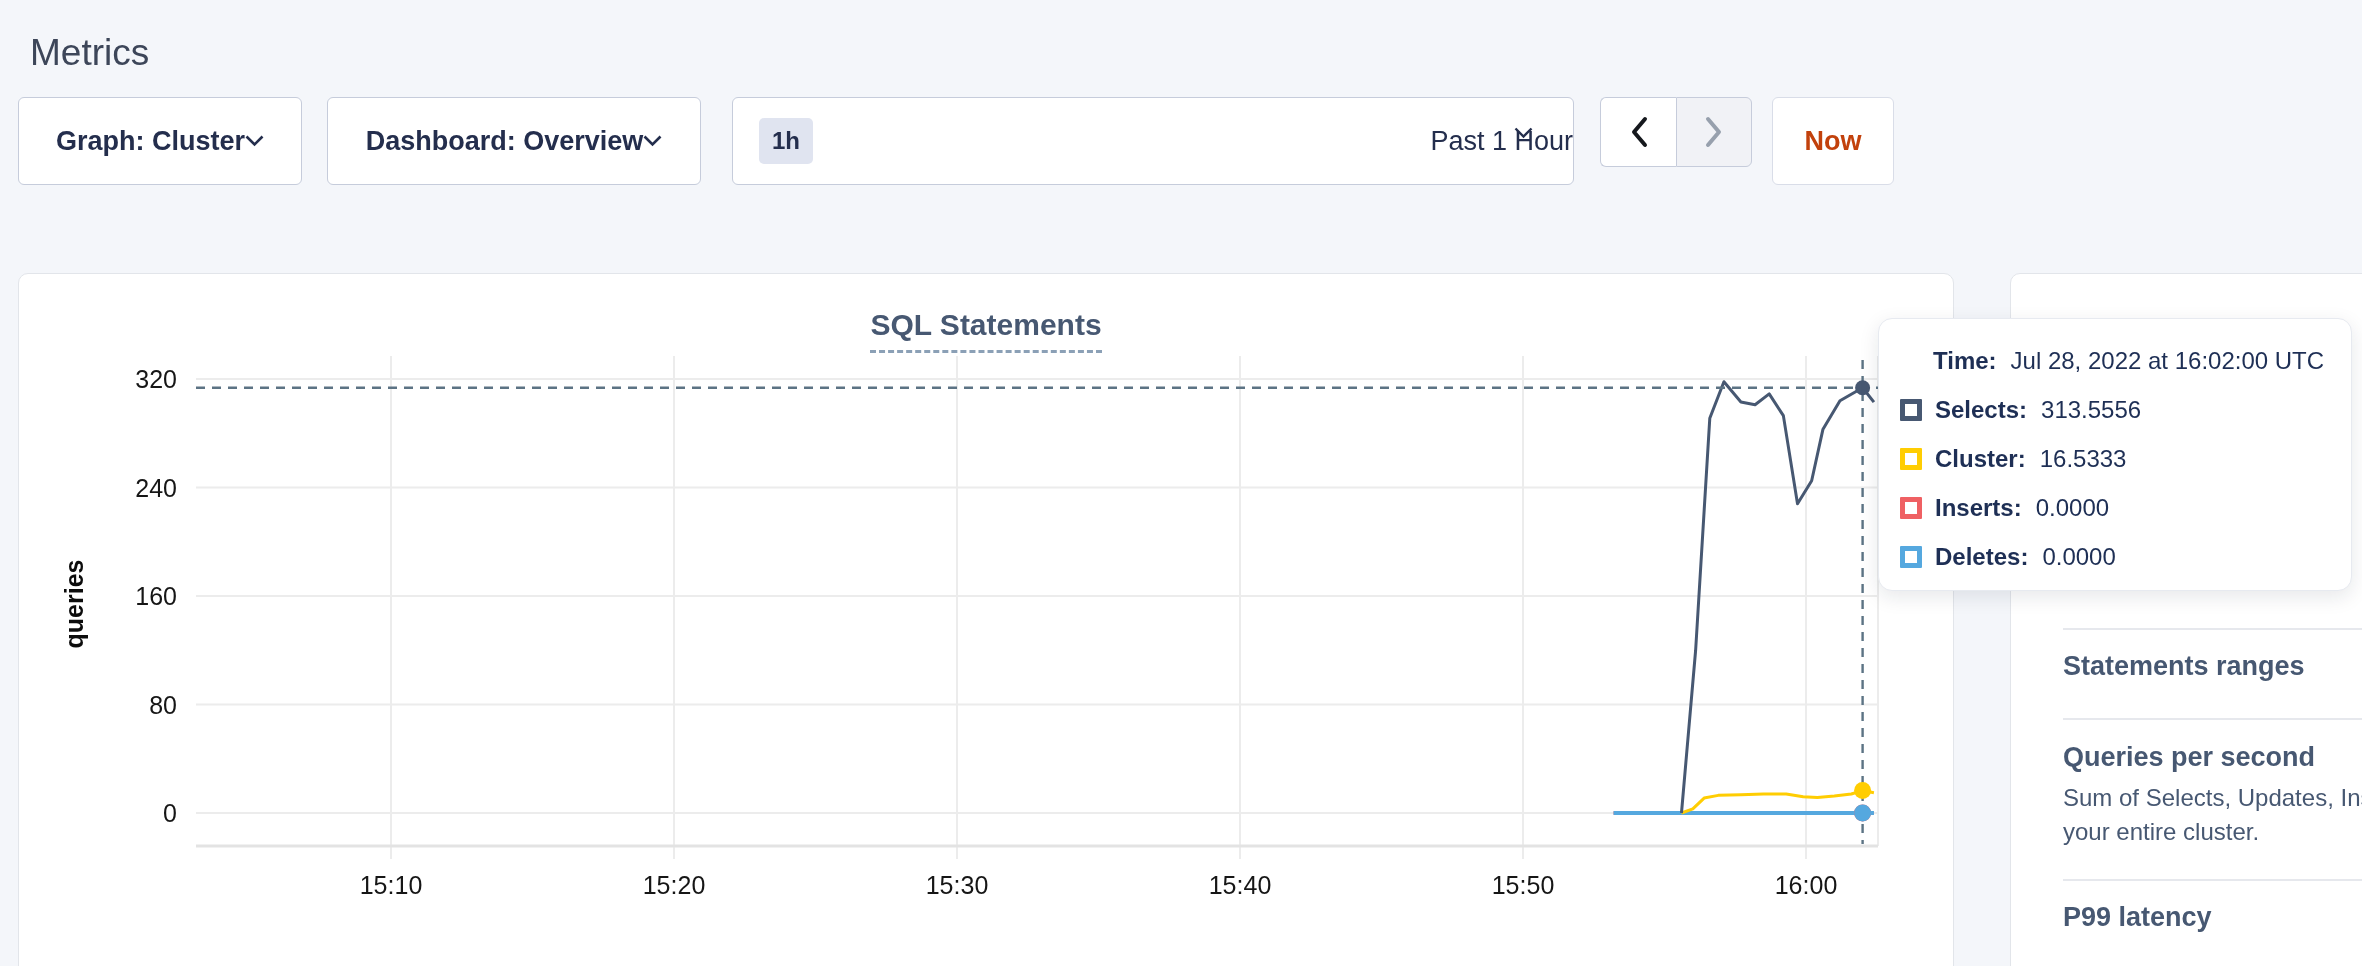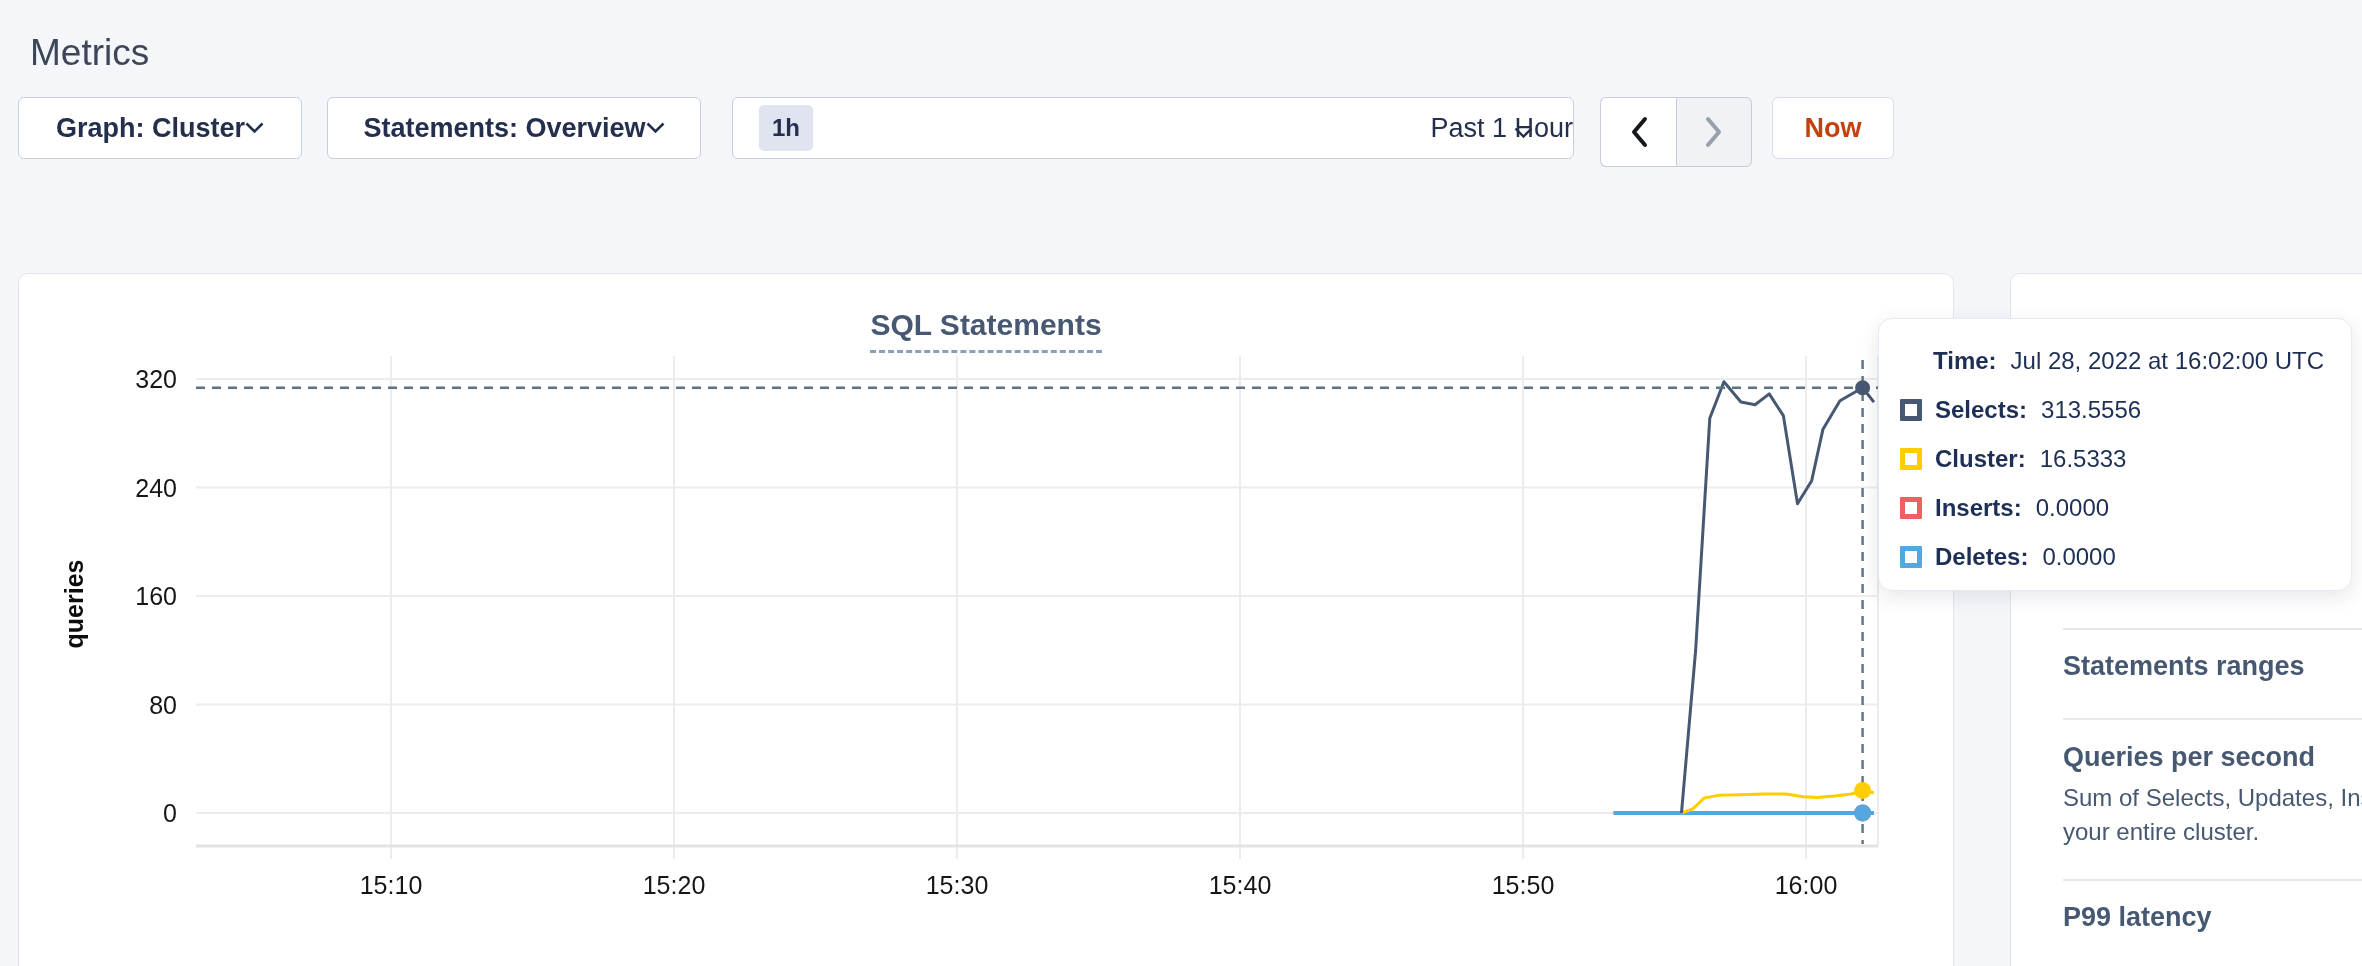--- a/index.html
+++ b/index.html
@@ -6,21 +6,21 @@
   body{
     width:2362px;height:966px;overflow:hidden;position:relative;
     background:#f4f6fa;color:#26334f;
     font-family:"Liberation Sans",sans-serif;
   }
   .page-title{
     position:absolute;left:30px;top:2px;font-size:37px;line-height:52px;
     font-weight:500;color:#3d4659;text-align:right;
   }
   .ctrl{
-    position:absolute;top:97px;height:62px;background:#fff;
+    position:absolute;top:97px;height:88px;background:#fff;
     border:1px solid #c6ccdb;border-radius:6px;box-sizing:border-box;
     display:flex;align-items:center;justify-content:center;
     font-size:27px;font-weight:700;color:#242e4d;cursor:pointer;
   }
   .dd-graph{left:18px;width:284px}
   .dd-dashboard{left:327px;width:374px}
   .time-select{left:732px;width:842px;justify-content:space-between;padding-left:26px;font-weight:400}
   .time-badge{
     background:#e0e4f0;border-radius:5px;padding:9px 13px;
     font-size:24px;font-weight:700;color:#242e4d;
@@ -67,21 +67,21 @@
 <h1 class="page-title">Metrics</h1>
 
 <div class="ctrl dd-graph">
   <span>Graph: Cluster</span>
   <svg width="19" height="12" viewBox="0 0 19 12">
       <polyline points="1.5,1.5 9.5,9.5 17.5,1.5" fill="none" stroke="#242e4d" stroke-width="2.6"></polyline>
     </svg>
 </div>
 
 <div class="ctrl dd-dashboard">
-  <span>Statements: Overview</span>
+  <span>Dashboard: Overview</span>
   <svg width="19" height="12" viewBox="0 0 19 12">
       <polyline points="1.5,1.5 9.5,9.5 17.5,1.5" fill="none" stroke="#242e4d" stroke-width="2.6"></polyline>
     </svg>
 </div>
 
 <div class="ctrl time-select">
   <span class="time-badge">1h</span>
   <span class="time-label">Past 1 Hour</span>
   <svg class="time-chevron" width="19" height="12" viewBox="0 0 19 12">
       <polyline points="1.5,1.5 9.5,9.5 17.5,1.5" fill="none" stroke="#242e4d" stroke-width="2.4"></polyline>

